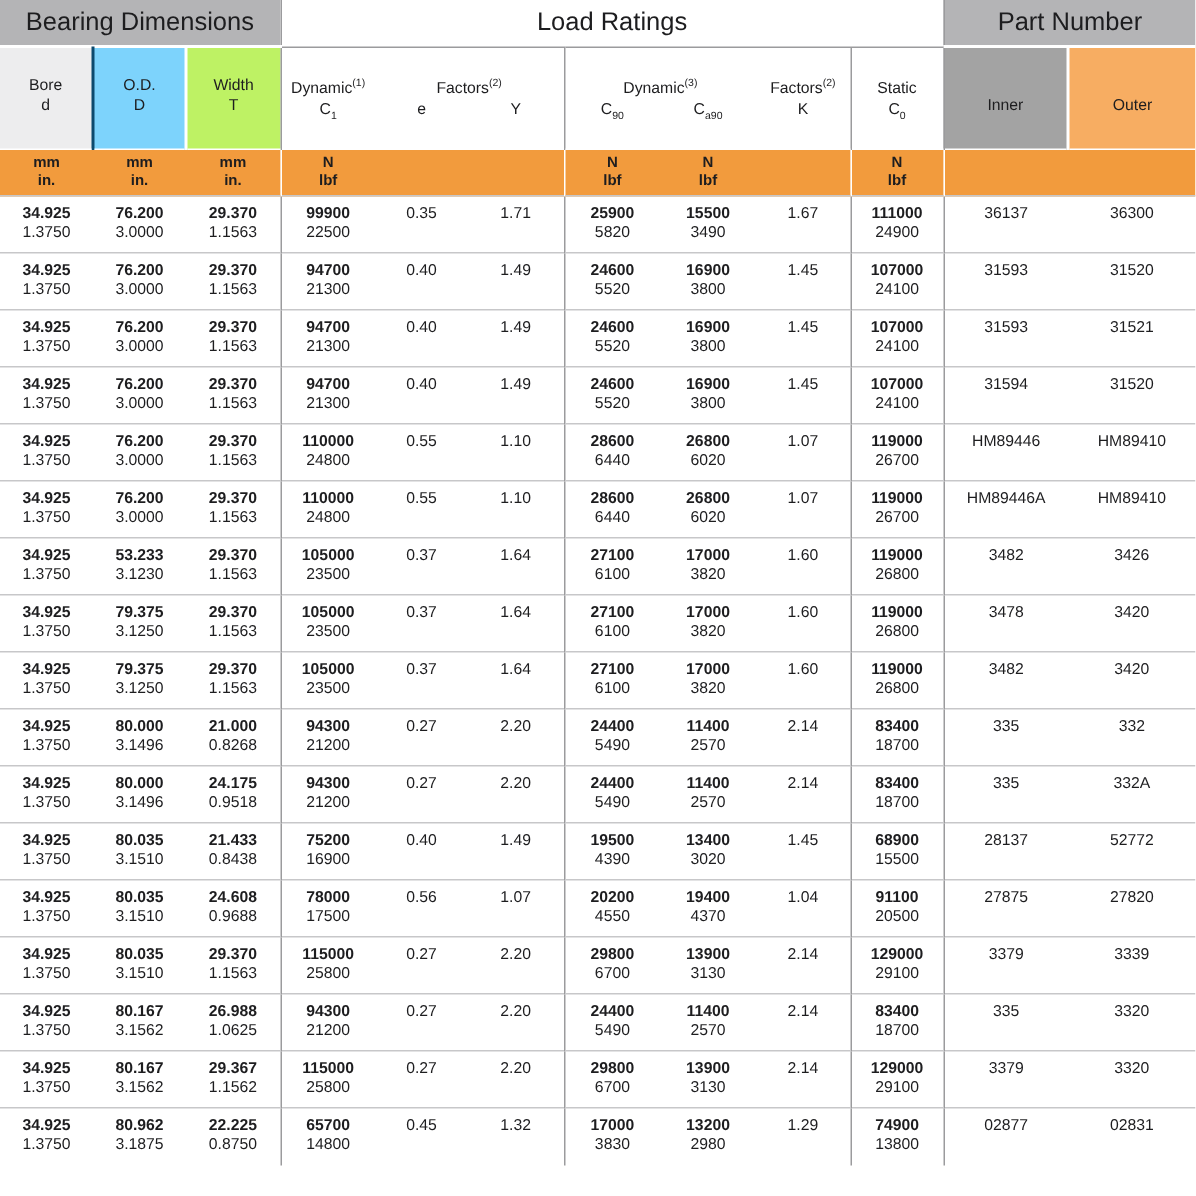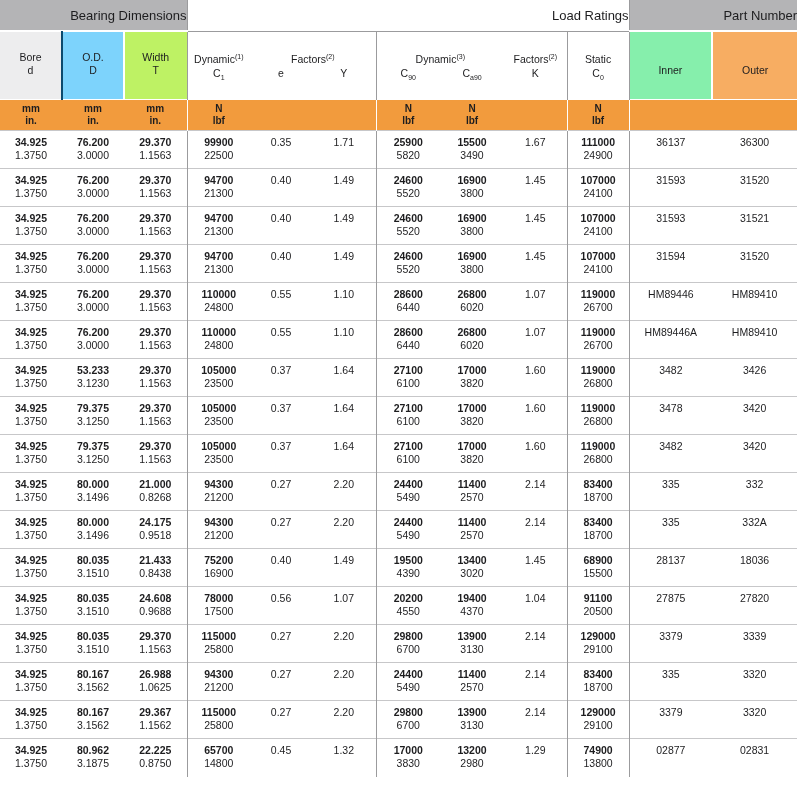--- a/index.html
+++ b/index.html
@@ -9,21 +9,21 @@
     color:#1d1d1f;
     -webkit-font-smoothing:antialiased;
   }
   table.bearing {
     border-collapse:collapse; table-layout:fixed;
     width:797px;
   }
   th, td { padding:0; font-weight:400; }
 
   
-  .r1 th { height:30px; font-size:13px; text-align:right; vertical-align:middle; }
+  .r1 th { height:30px; font-size:17px; text-align:center; vertical-align:middle; }
   .group-bearing, .group-part {
     background:#b4b4b6;
     border-bottom:2px solid #fff;
   }
   .group-load {
     background:#fff;
     vertical-align:middle;
     border-left:1px solid #9b9b9d;
     border-right:1px solid #9b9b9d;
   }
@@ -31,21 +31,21 @@
   
   .r2 th { height:45px; }
   .colcell {
     text-align:center; vertical-align:bottom;
     font-size:10.5px; line-height:13px;
     padding-bottom:22px;
   }
   .cell-bore  { background:#ededee; }
   .cell-od    { background:#7dd3fc; border-left:2px solid #0c4a6e; border-right:2px solid #fff; }
   .cell-width { background:#bef264; border-right:1px solid #9b9b9d; }
-  .cell-inner { background:#86efac; border-left:1px solid #9b9b9d; border-right:2px solid #fff; }
+  .cell-inner { background:#a3a3a3; border-left:1px solid #9b9b9d; border-right:2px solid #fff; }
   .cell-outer { background:#f7ad62; }
 
   
   .r3 th {
     height:22px; font-size:10.5px; text-align:center; vertical-align:bottom;
     border-top:1px solid #9b9b9d; padding-bottom:1px;
   }
   .sub-dynamic1 { border-left:1px solid #9b9b9d; }
   .sub-dynamic3 { border-left:1px solid #9b9b9d; }
   .sub-static   { border-left:1px solid #9b9b9d; }
@@ -707,21 +707,21 @@
           <div class="single">1.45</div>
         </td>
         <td class="col-c0">
           <div class="metric">68900</div>
           <div class="imperial">15500</div>
         </td>
         <td class="col-inner">
           <div class="single">28137</div>
         </td>
         <td class="col-outer">
-          <div class="single">18036</div>
+          <div class="single">52772</div>
         </td>
       </tr>
       <tr>
         <td class="col-bore">
           <div class="metric">34.925</div>
           <div class="imperial">1.3750</div>
         </td>
         <td class="col-od">
           <div class="metric">80.035</div>
           <div class="imperial">3.1510</div>

